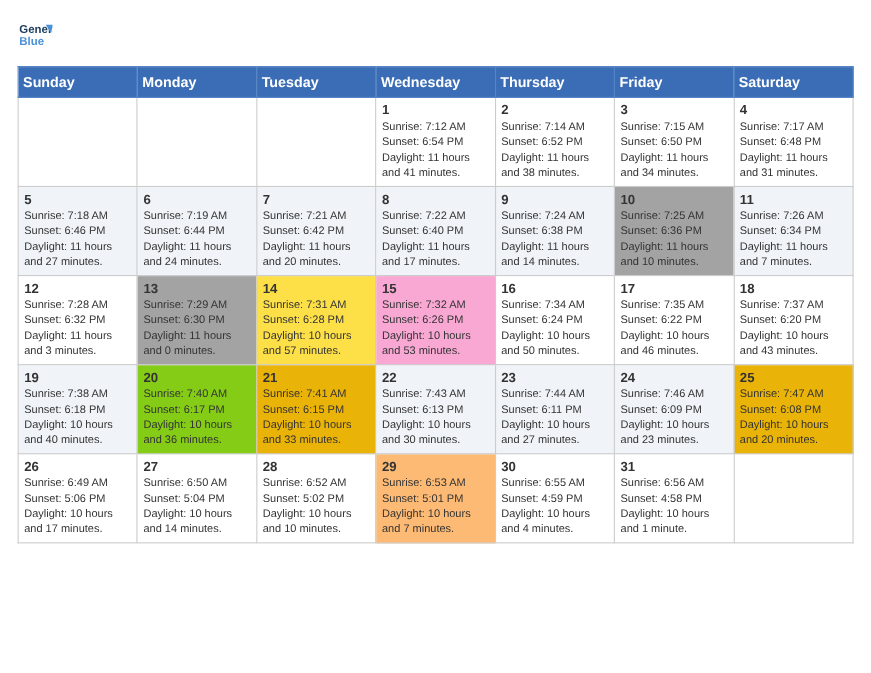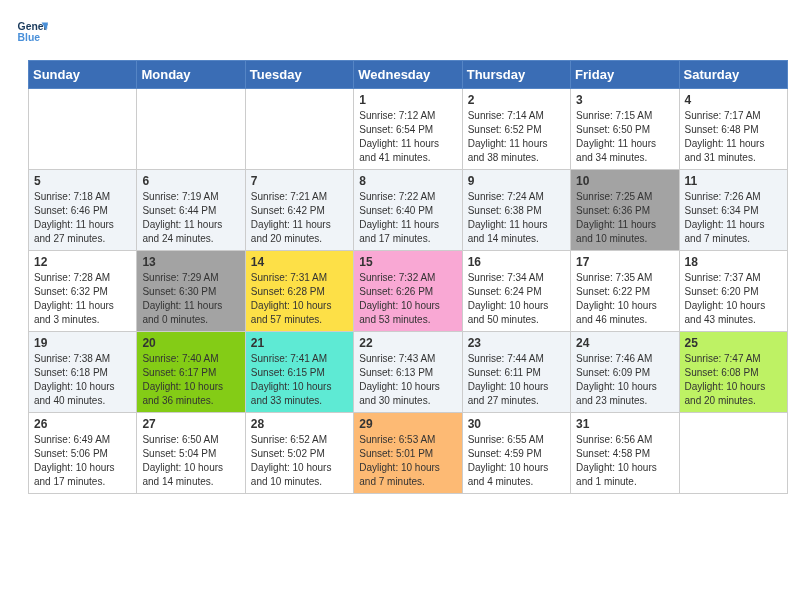--- a/index.html
+++ b/index.html
@@ -35,21 +35,20 @@
       line-height: 1.1;
     }
     .subtitle {
       font-size: 14px;
       color: #333;
     }
     .calendar {
       width: 100%;
       border-collapse: collapse;
       border: 1px solid #ccc;
-      margin-left: 12px;
     }
     .calendar th {
       background-color: #3a6db5;
       color: #fff;
       font-size: 13px;
       font-weight: bold;
       padding: 6px 4px;
       text-align: left;
       border: 1px solid #5585c5;
     }
@@ -235,21 +234,21 @@
           <div class="day-info" style="white-space: pre-line;">Sunrise: 7:38 AM
 Sunset: 6:18 PM
 Daylight: 10 hours and 40 minutes.</div>
         </td>
         <td style="background: #84cc16;">
           <span class="day-number">20</span>
           <div class="day-info" style="white-space: pre-line;">Sunrise: 7:40 AM
 Sunset: 6:17 PM
 Daylight: 10 hours and 36 minutes.</div>
         </td>
-        <td style="background: #5eead4;">
+        <td style="background: #eab308;">
           <span class="day-number">21</span>
           <div class="day-info" style="white-space: pre-line;">Sunrise: 7:41 AM
 Sunset: 6:15 PM
 Daylight: 10 hours and 33 minutes.</div>
         </td>
         <td style="background: rgb(240, 244, 248);">
           <span class="day-number">22</span>
           <div class="day-info" style="white-space: pre-line;">Sunrise: 7:43 AM
 Sunset: 6:13 PM
 Daylight: 10 hours and 30 minutes.</div>
@@ -259,21 +258,21 @@
           <div class="day-info" style="white-space: pre-line;">Sunrise: 7:44 AM
 Sunset: 6:11 PM
 Daylight: 10 hours and 27 minutes.</div>
         </td>
         <td style="background: rgb(240, 244, 248);">
           <span class="day-number">24</span>
           <div class="day-info" style="white-space: pre-line;">Sunrise: 7:46 AM
 Sunset: 6:09 PM
 Daylight: 10 hours and 23 minutes.</div>
         </td>
-        <td style="background: #bef264;">
+        <td style="background: #eab308;">
           <span class="day-number">25</span>
           <div class="day-info" style="white-space: pre-line;">Sunrise: 7:47 AM
 Sunset: 6:08 PM
 Daylight: 10 hours and 20 minutes.</div>
         </td>
       </tr>
       <tr>
         <td style="background: rgb(255, 255, 255);">
           <span class="day-number">26</span>
           <div class="day-info" style="white-space: pre-line;">Sunrise: 6:49 AM

